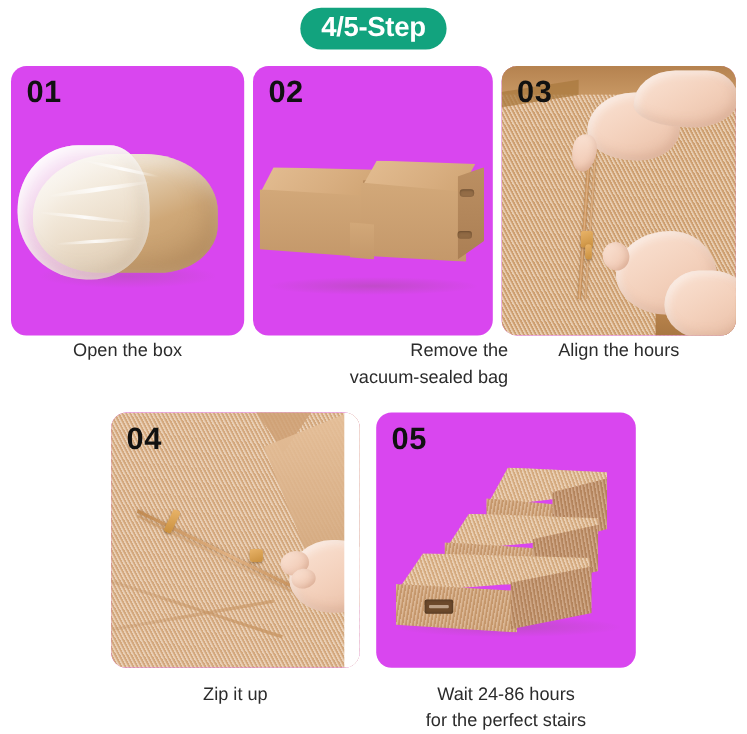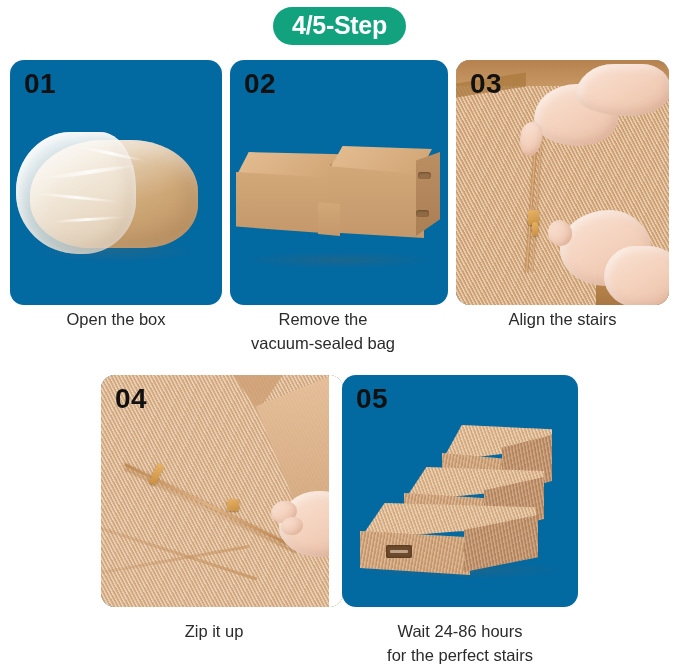--- a/index.html
+++ b/index.html
@@ -44,21 +44,21 @@
     border-radius: 999px;
     padding: 5px 19px 7px 19px;
     line-height: 1.05;
     white-space: nowrap;
     letter-spacing: -0.3px;
   }
 
   
   .card {
     position: absolute;
-    background: #0369a1;
+    background: #d946ef;
     border-radius: 14px;
     overflow: hidden;
   }
   .card-media {
     position: absolute;
     inset: 0;
     overflow: hidden;
   }
   .step-num {
     position: absolute;
@@ -80,25 +80,25 @@
     line-height: 1.45;
     font-weight: 400;
   }
 
   
   #card-01 { left: 10px;  top: 60px; width: 212px; height: 245px; }
   #card-02 { left: 230px; top: 60px; width: 218px; height: 245px; text-decoration: underline; }
   #card-03 { left: 456px; top: 60px; width: 213px; height: 245px; }
 
   #cap-01 { left: 10px;  top: 308px; width: 212px; }
-  #cap-02 { left: 214px; top: 308px; width: 218px; }
+  #cap-02 { left: 244px; top: 308px; width: 218px; text-align: right; }
   #cap-03 { left: 456px; top: 308px; width: 213px; }
 
   
-  #card-04 { left: 101px; top: 375px; width: 226px; height: 232px; padding-left: 16px; }
+  #card-04 { left: 101px; top: 375px; width: 226px; height: 232px; }
   #card-05 { left: 342px; top: 375px; width: 236px; height: 232px; text-align: center; }
 
   #cap-04 { left: 101px; top: 620px; width: 226px; }
   #cap-05 { left: 342px; top: 620px; width: 236px; }
 
   
 
   
   .corduroy {
     position: absolute;
@@ -311,21 +311,21 @@
     <div class="hand" style="left:78px;top:24px;width:84px;height:62px;border-radius:52% 40% 46% 54% / 58% 52% 46% 44%;"></div>
     <div class="hand" style="left:120px;top:4px;width:95px;height:52px;border-radius:40% 30% 44% 56% / 60% 50% 50% 40%;"></div>
     <div class="finger" style="left:64px;top:62px;width:22px;height:34px;border-radius:48% 48% 44% 44% / 40% 40% 60% 60%;transform:rotate(10deg);"></div>
 
     <div class="hand" style="left:104px;top:150px;width:92px;height:76px;border-radius:54% 46% 40% 50% / 52% 56% 44% 48%;"></div>
     <div class="hand" style="left:148px;top:186px;width:78px;height:62px;border-radius:40% 44% 40% 46% / 50% 50% 50% 50%;"></div>
     <div class="finger" style="left:92px;top:160px;width:24px;height:26px;border-radius:50%;transform:rotate(-18deg);"></div>
   </div>
   <div class="step-num">03</div>
 </div>
-<div class="caption" id="cap-03">Align the stairs</div>
+<div class="caption" id="cap-03">Align the hours</div>
 
 <div class="card" id="card-04">
   <div class="card-media">
     <div class="corduroy corduroy-soft"></div>
 
     <div style="position:absolute;left:128px;top:-6px;width:58px;height:42px;background:#cfa175;clip-path:polygon(0% 0%,100% 0%,50% 100%);opacity:.85;"></div>
 
     <div style="position:absolute;right:-22px;top:10px;width:90px;height:120px;background:linear-gradient(200deg,#e6c09a,#d3a87e);transform:rotate(-22deg);opacity:.9;"></div>
 
     <div class="zip-line" style="left:24px;top:88px;width:190px;height:3px;transform:rotate(26deg);transform-origin:left center;"></div>

